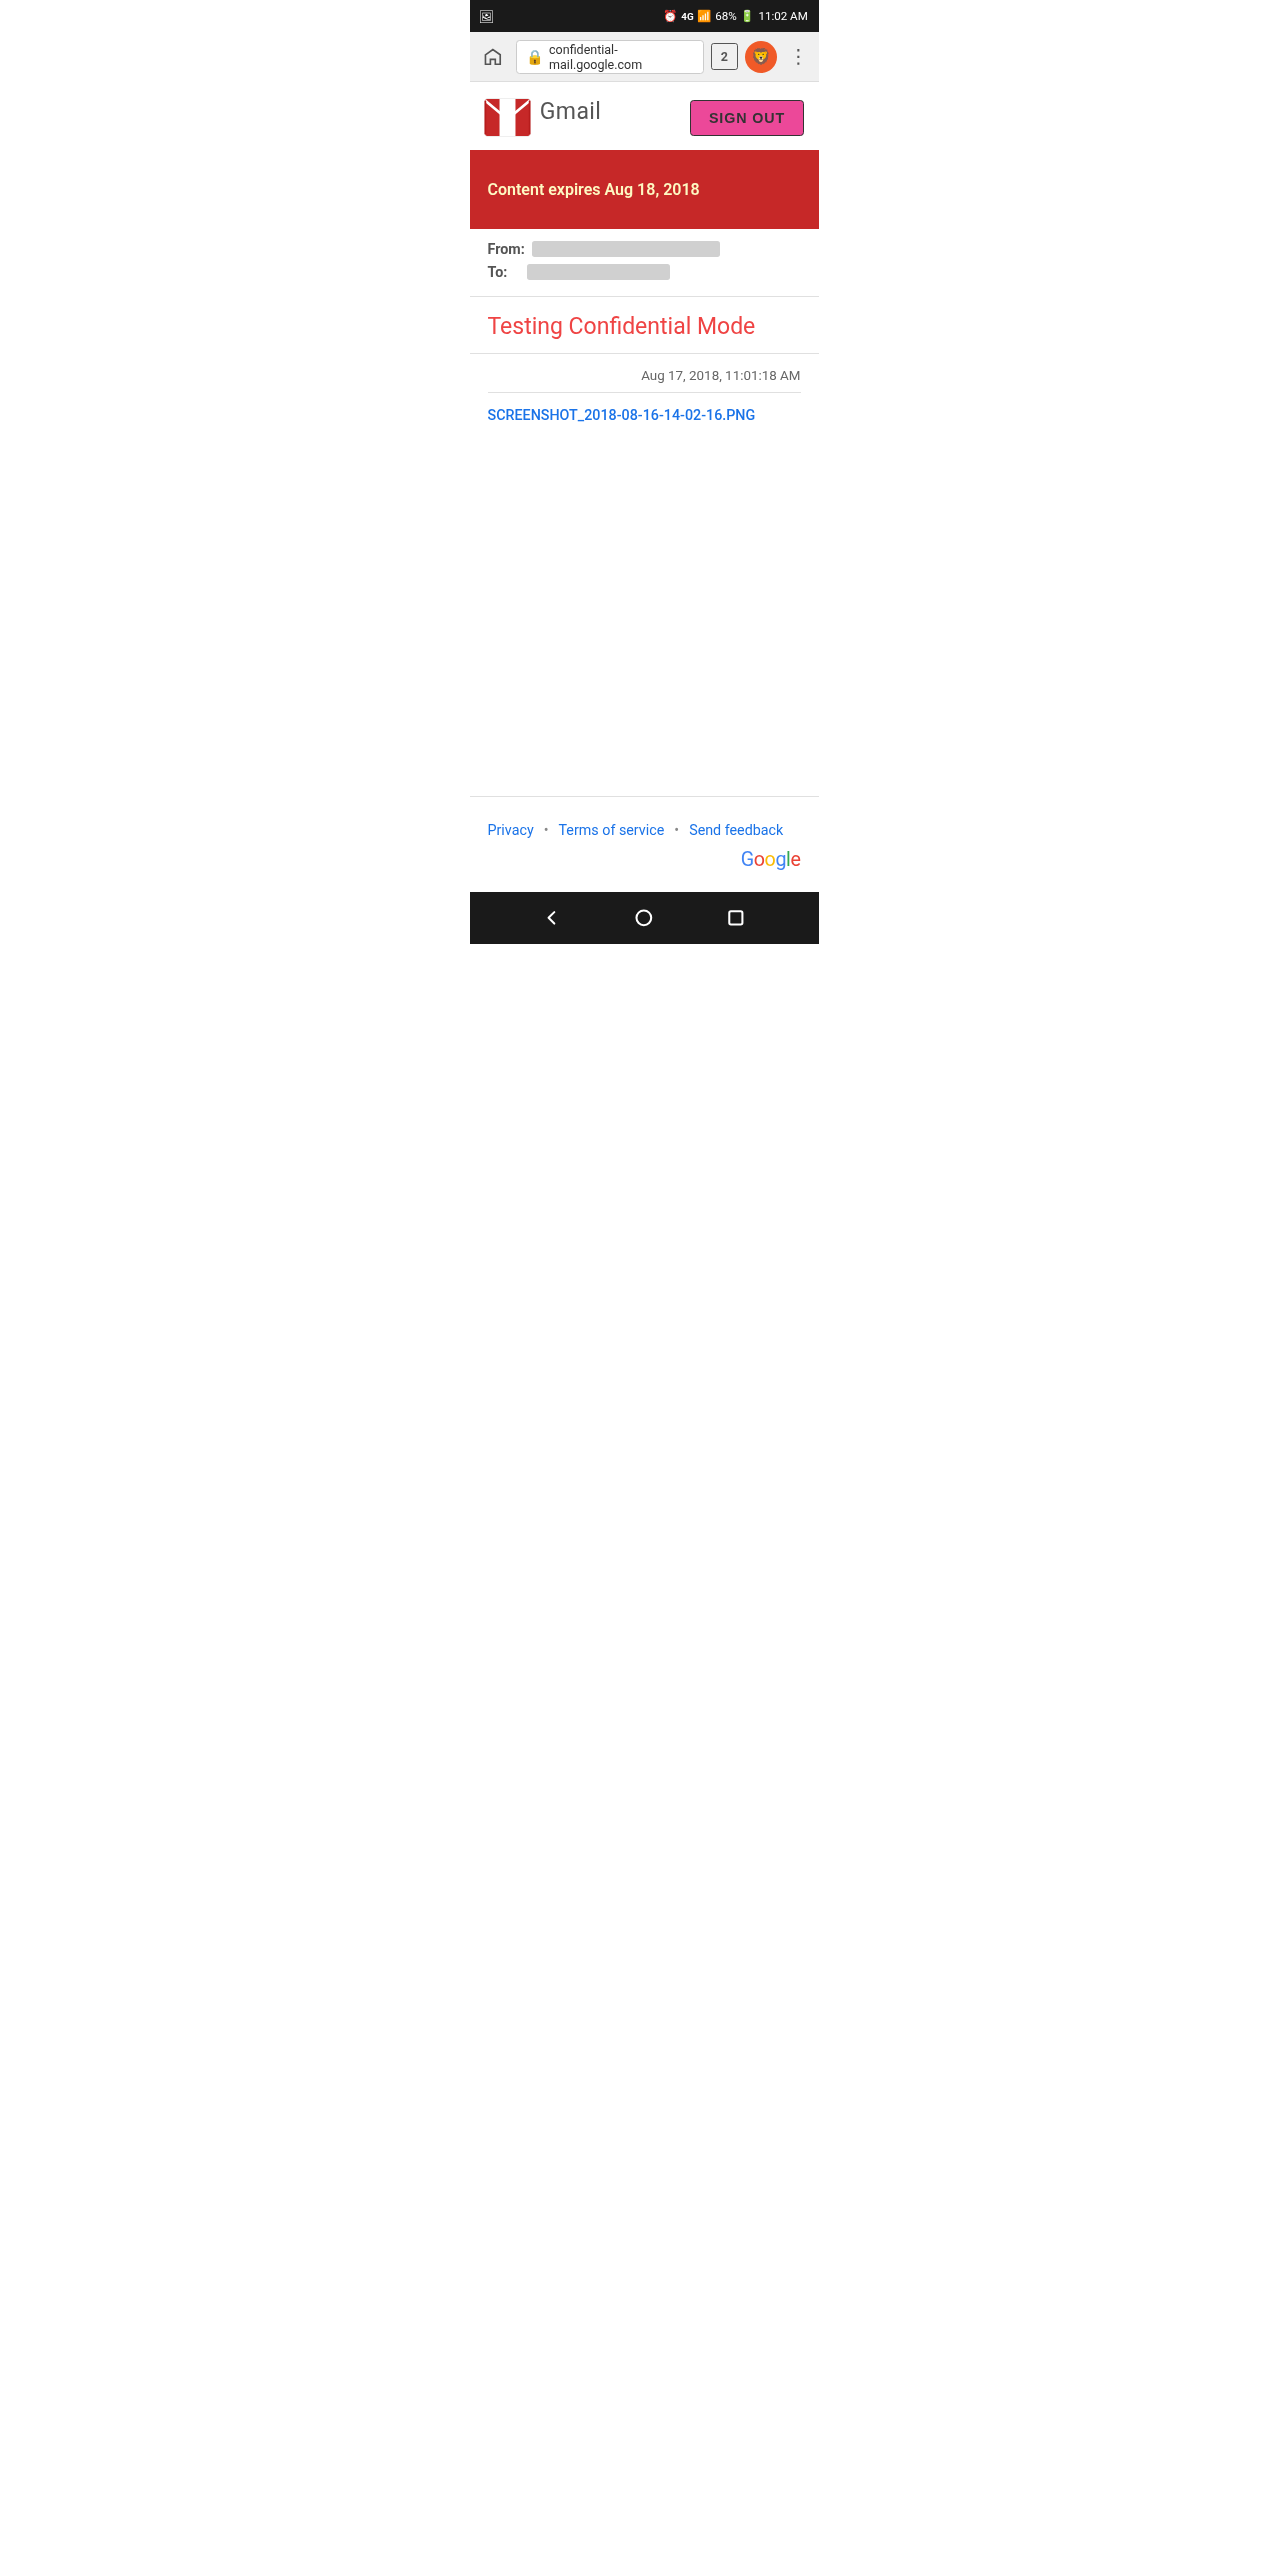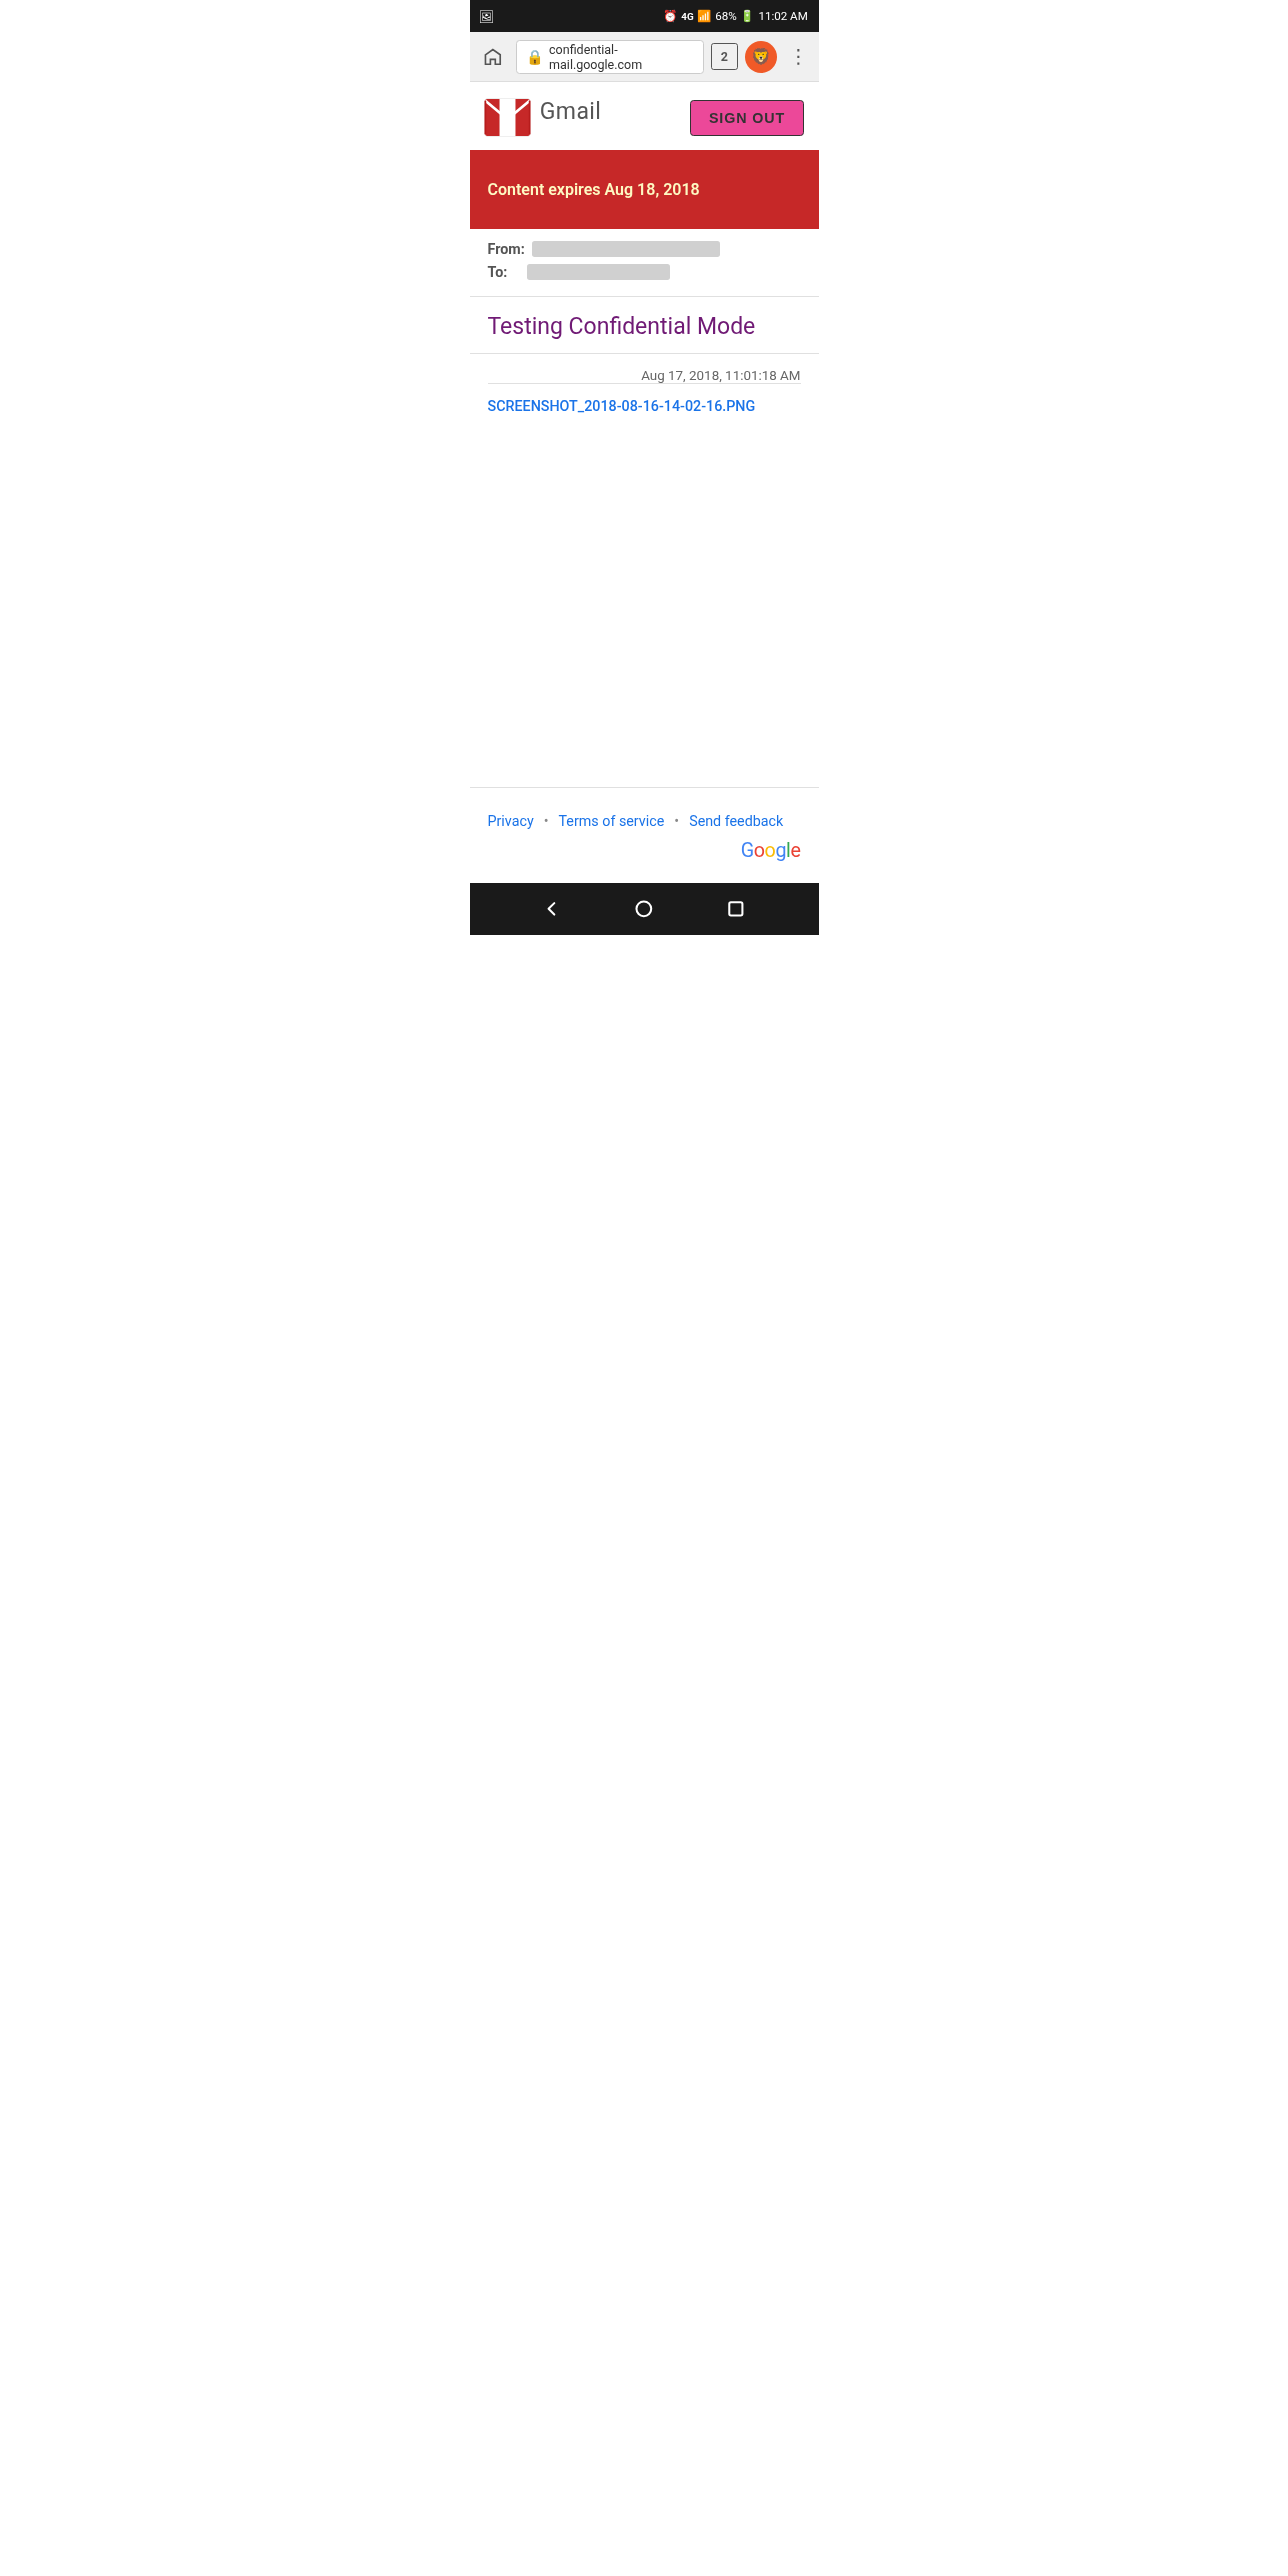--- a/index.html
+++ b/index.html
@@ -179,33 +179,34 @@
       background: #d0d0d0;
     }
 
     
     .email-subject {
       padding: 16px 18px 12.5px 18px;
       border-bottom: 0.9px solid #e0e0e0;
     }
     .subject-text {
       font-size: 23px;
-      color: #701a75;
+      color: #ef4444;
       font-weight: 400;
     }
 
     
     .email-body {
       padding: 14.3px 18px;
     }
     .email-timestamp {
       text-align: right;
       color: #666;
       font-size: 13.4px;
       margin-bottom: 10.7px;
+      padding-bottom: 9px;
       border-bottom: 0.9px solid #e0e0e0;
     }
     .email-attachment {
       color: #1a73e8;
       font-size: 14.3px;
       font-weight: 500;
       text-decoration: none;
       cursor: pointer;
       margin-top: 14.3px;
       display: block;

